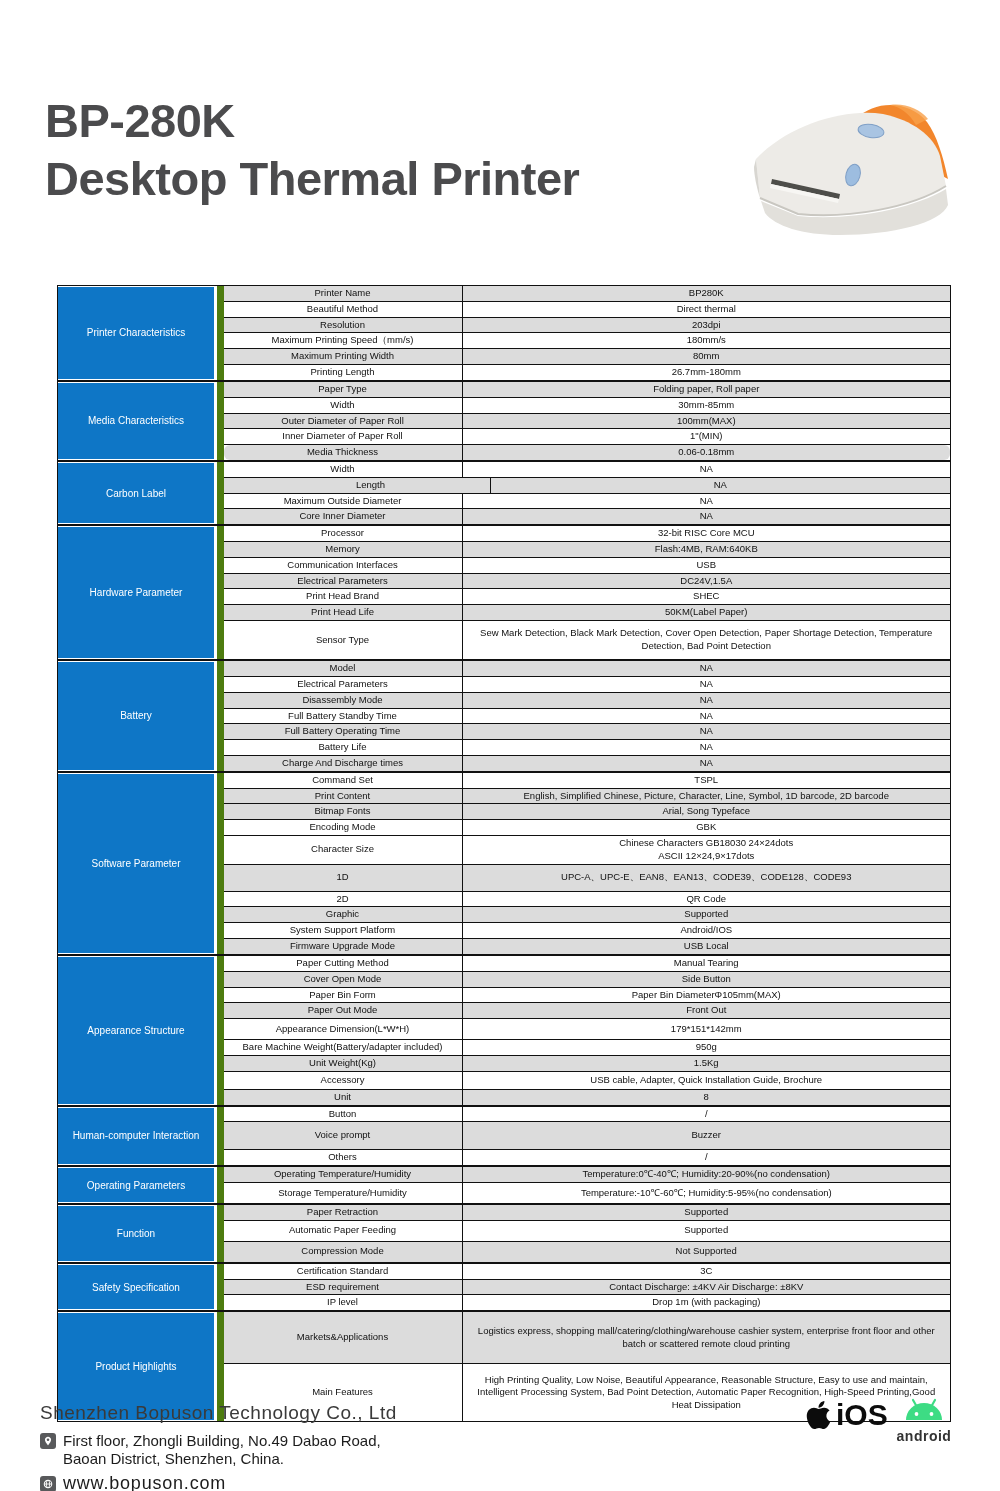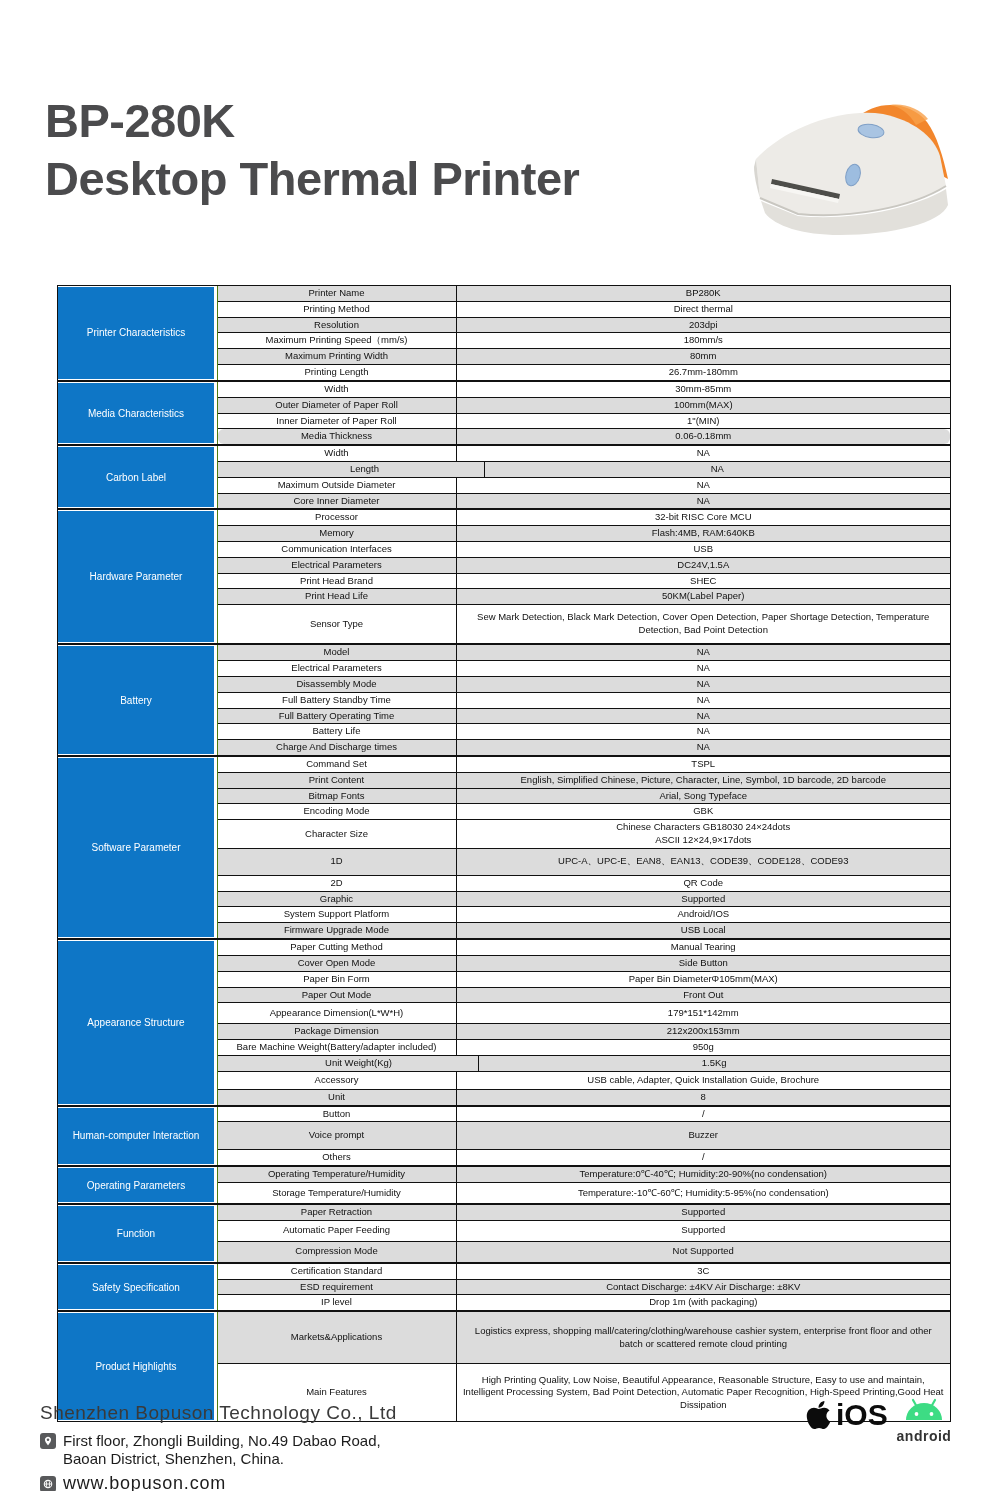--- a/index.html
+++ b/index.html
@@ -13,21 +13,21 @@
   .printer-art{position:absolute;left:740px;top:55px;width:222px;height:182px;}
 
   
   .spec-table{position:absolute;left:57px;top:285px;width:894px;border:1px solid #111;
               box-sizing:border-box;background:#fff;}
   .section{display:flex;background:#fff;}
   .section:not(:last-child){border-bottom:2px solid #111;}
   .cat{flex:0 0 156px;background:var(--blue,#0e76c6);color:#fff;font-size:10px;
        display:flex;align-items:center;justify-content:center;text-align:center;
        margin:1px 2.5px 1px 0;padding:0 6px;box-sizing:border-box;}
-  .rows{flex:1;display:flex;flex-direction:column;border-left:1px solid #4d7c0f;}
+  .rows{flex:1;display:flex;flex-direction:column;border-left:7px solid #4d7c0f;}
   .row{display:flex;align-items:stretch;background:#fff;}
   .row:not(:last-child){border-bottom:1px solid #111;}
   .row.alt{background:#dcdcdc;}
   .cell{display:flex;align-items:center;justify-content:center;text-align:center;
         font-size:9.5px;color:#111;padding:1px 6px;box-sizing:border-box;
         white-space:pre-line;line-height:1.35;}
   .cell.param{flex:0 0 239px;border-right:1px solid #111;}
   .cell.value{flex:1;}
 
   
@@ -80,21 +80,21 @@
 
 <div class="spec-table">
     <div class="section">
       <div class="cat">Printer Characteristics</div>
       <div class="rows">
         <div class="row alt" style="min-height: 13.4px;">
           <div class="cell param">Printer Name</div>
           <div class="cell value">BP280K</div>
         </div>
         <div class="row" style="min-height: 13.4px;">
-          <div class="cell param">Printing Method</div>
+          <div class="cell param">Beautiful Method</div>
           <div class="cell value">Direct thermal</div>
         </div>
         <div class="row alt" style="min-height: 13.4px;">
           <div class="cell param">Resolution</div>
           <div class="cell value">203dpi</div>
         </div>
         <div class="row" style="min-height: 13.4px;">
           <div class="cell param">Maximum Printing Speed（mm/s)</div>
           <div class="cell value">180mm/s</div>
         </div>
@@ -104,20 +104,24 @@
         </div>
         <div class="row" style="min-height: 13.4px;">
           <div class="cell param">Printing Length</div>
           <div class="cell value">26.7mm-180mm</div>
         </div>
       </div>
     </div>
     <div class="section">
       <div class="cat">Media Characteristics</div>
       <div class="rows">
+        <div class="row alt" style="min-height: 13.4px;">
+          <div class="cell param">Paper Type</div>
+          <div class="cell value">Folding paper, Roll paper</div>
+        </div>
         <div class="row" style="min-height: 13.4px;">
           <div class="cell param">Width</div>
           <div class="cell value">30mm-85mm</div>
         </div>
         <div class="row alt" style="min-height: 13.4px;">
           <div class="cell param">Outer Diameter of Paper Roll</div>
           <div class="cell value">100mm(MAX)</div>
         </div>
         <div class="row" style="min-height: 13.4px;">
           <div class="cell param">Inner Diameter of Paper Roll</div>
@@ -278,29 +282,25 @@
           <div class="cell value">Paper Bin DiameterΦ105mm(MAX)</div>
         </div>
         <div class="row alt" style="min-height: 13.4px;">
           <div class="cell param">Paper Out Mode</div>
           <div class="cell value">Front Out</div>
         </div>
         <div class="row" style="min-height: 20px;">
           <div class="cell param">Appearance Dimension(L*W*H)</div>
           <div class="cell value">179*151*142mm</div>
         </div>
-        <div class="row alt" style="min-height: 13.4px;">
-          <div class="cell param">Package Dimension</div>
-          <div class="cell value">212x200x153mm</div>
-        </div>
         <div class="row" style="min-height: 13.4px;">
           <div class="cell param">Bare Machine Weight(Battery/adapter included)</div>
           <div class="cell value">950g</div>
         </div>
-        <div class="row alt" style="min-height: 13.4px; padding-left: 22px;">
+        <div class="row alt" style="min-height: 13.4px;">
           <div class="cell param">Unit Weight(Kg)</div>
           <div class="cell value">1.5Kg</div>
         </div>
         <div class="row" style="min-height: 17px;">
           <div class="cell param">Accessory</div>
           <div class="cell value">USB cable, Adapter, Quick Installation Guide, Brochure</div>
         </div>
         <div class="row alt" style="min-height: 13.4px;">
           <div class="cell param">Unit</div>
           <div class="cell value">8</div>

